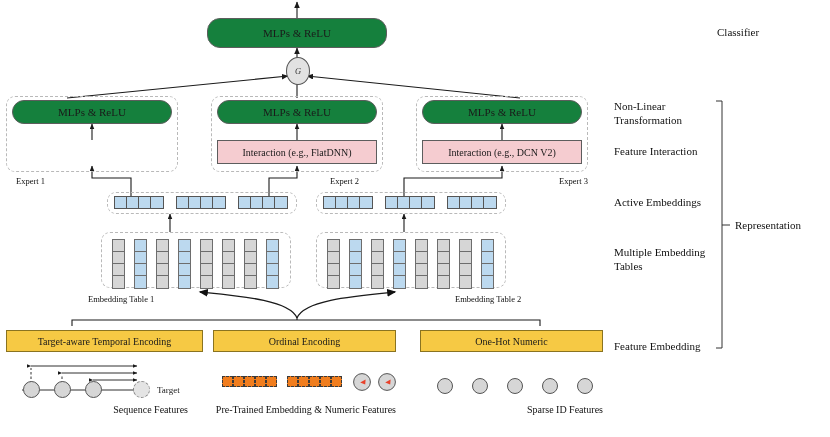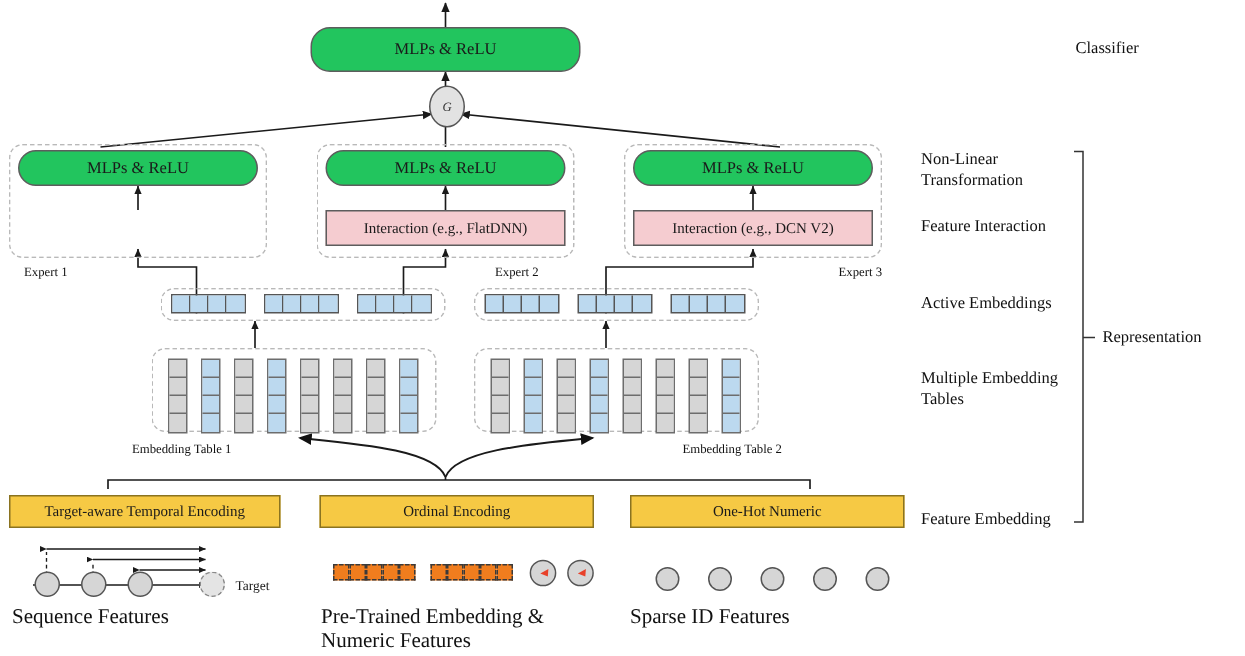--- a/index.html
+++ b/index.html
@@ -19,41 +19,41 @@
   
   .box{
     box-sizing:border-box;
     display:flex;
     align-items:center;
     justify-content:center;
     text-align:center;
     border:1px solid #4a4a4a;
     line-height:1.1;
   }
-  .box-green{background:#22c55e;border-color:#5d5d5d;border-radius:13px;}
+  .box-green{background:#15803d;border-color:#5d5d5d;border-radius:13px;}
   .box-pink{background:#f5ccd0;border-color:#5d5d5d;}
   .box-yellow{background:#f6c944;border-color:#8a7320;}
   .t11{font-size:11px;}
   .t10{font-size:10px;}
   .t9{font-size:9px;}
   
   .dashgroup{
     box-sizing:border-box;
     border:1px dashed #b9b9b9;
     border-radius:9px;
     background:transparent;
   }
   
   .sidelabel{
     font-size:11px;
     color:#111;
     line-height:1.25;
     white-space:pre-line;
   }
-  .caption{font-size:14px;color:#111;text-align:left;}
+  .caption{font-size:10px;color:#111;text-align:right;}
   .caption-left{font-size:8.5px;color:#111;}
   
   .embcol{
     position:absolute;
     width:13px;
     display:flex;
     flex-direction:column;
     border:1px solid #6d6d6d;
     box-sizing:border-box;
   }
@@ -354,21 +354,21 @@
     </div>
     <div class="embcol" style="left:164px;top:6px;">
       <div class="embcell blue"></div>
         <div class="embcell blue"></div>
         <div class="embcell blue"></div>
         <div class="embcell blue"></div>
     </div>
   </div>
   <div class="abs caption-left" style="left:455px;top:294px;">Embedding Table 2</div>
 
-  <div class="abs box box-yellow t10" style="left:6px;top:330px;width:181px;height:22px;">
+  <div class="abs box box-yellow t10" style="left:6px;top:330px;width:197px;height:22px;">
     <span>Target-aware Temporal Encoding</span>
   </div>
   <div class="abs box box-yellow t10" style="left:213px;top:330px;width:183px;height:22px;">
     <span>Ordinal Encoding</span>
   </div>
   <div class="abs box box-yellow t10" style="left:420px;top:330px;width:183px;height:22px;">
     <span>One-Hot Numeric</span>
   </div>
 
   <div class="circ" style="left:23px;top:381px;width:17px;height:17px;"></div>

